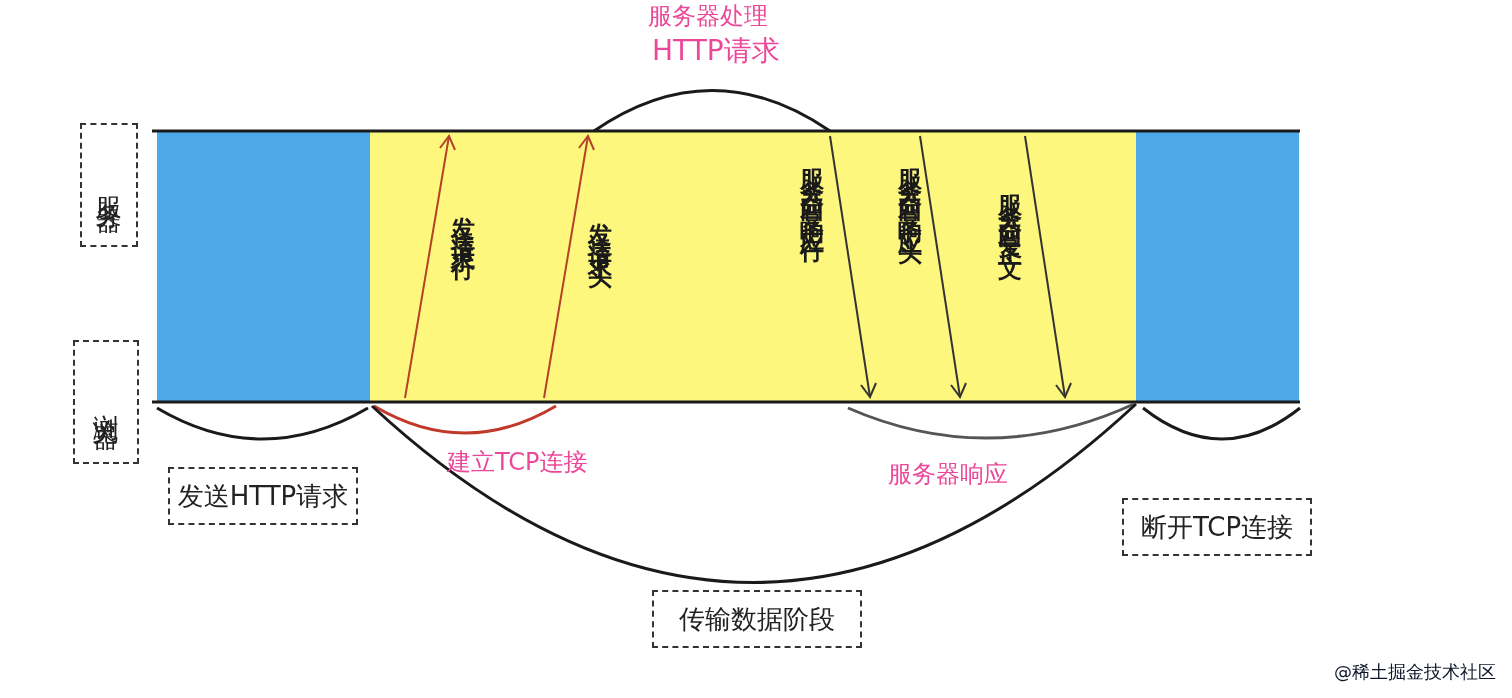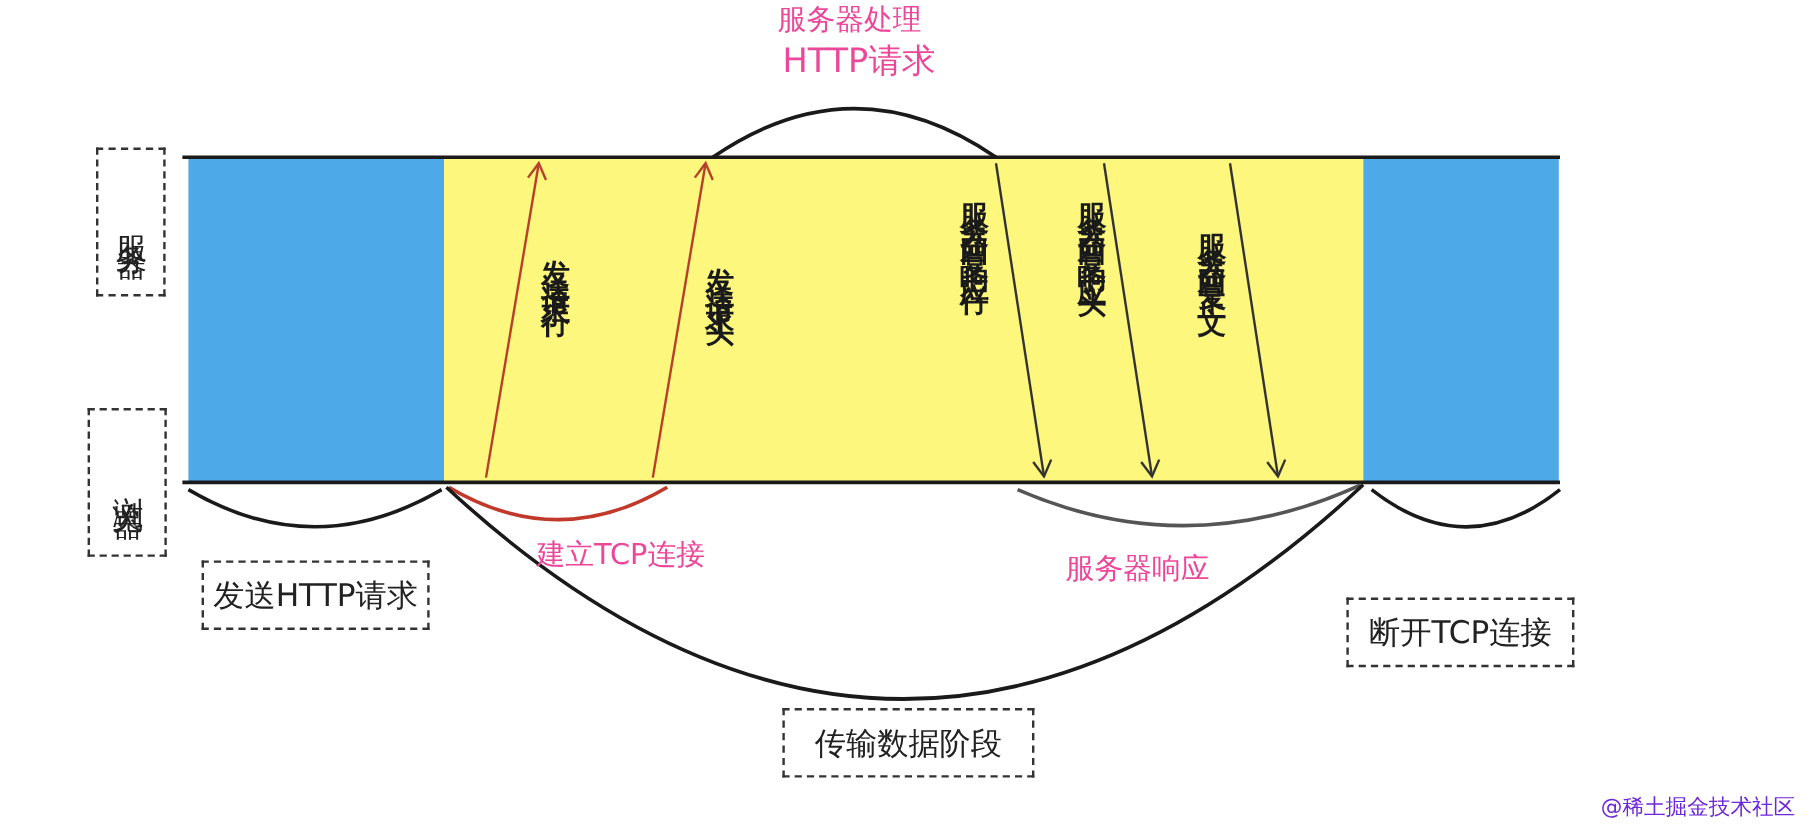--- a/index.html
+++ b/index.html
@@ -5,21 +5,21 @@
   html, body { margin:0; padding:0; background:#ffffff; }
   body { width:1512px; height:698px; position:relative; overflow:hidden;
          font-family:"DejaVu Sans", "Liberation Sans", sans-serif; color:#222; }
   svg.diagram { position:absolute; left:0; top:0; }
   .box { position:absolute; border:2px dashed #333; background:#fff; box-sizing:border-box;
          display:flex; align-items:center; justify-content:center; font-size:26px; color:#222; }
   .vbox { flex-direction:column; line-height:38px; writing-mode:vertical-rl; letter-spacing:6px; }
   .label { position:absolute; font-size:24px; color:#ec4899; white-space:nowrap; }
   .vtext { position:absolute; writing-mode:vertical-rl; font-size:24px; font-weight:bold;
            letter-spacing:10px; color:#1a1a1a; font-family:"DejaVu Serif", serif; }
-  .watermark { position:absolute; right:16px; bottom:14px; font-size:18px; color:#6d28d9; }
+  .watermark { position:absolute; right:16px; bottom:14px; font-size:18px; color:#0f172a; }
 </style>
 </head>
 <body>
 
 <svg class="diagram" width="1512" height="698" viewBox="0 0 1512 698">
 
   <rect x="157" y="132" width="213" height="270" fill="#4da9e8"></rect>
   <rect x="1136" y="132" width="163" height="270" fill="#4da9e8"></rect>
 
   <rect x="370" y="132" width="766" height="270" fill="#fdf77e"></rect>

